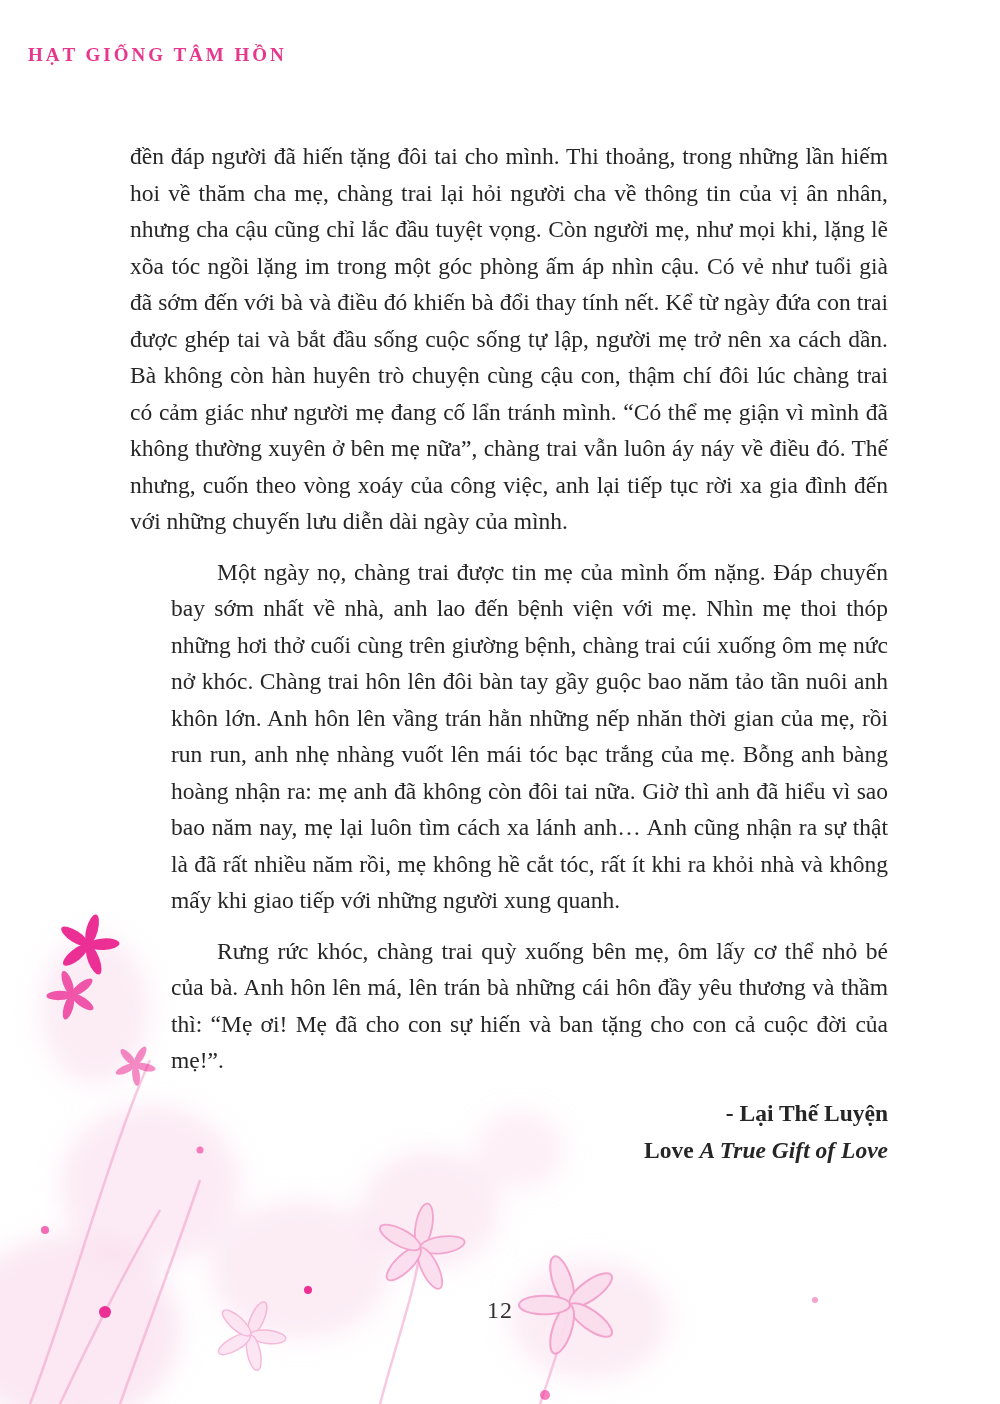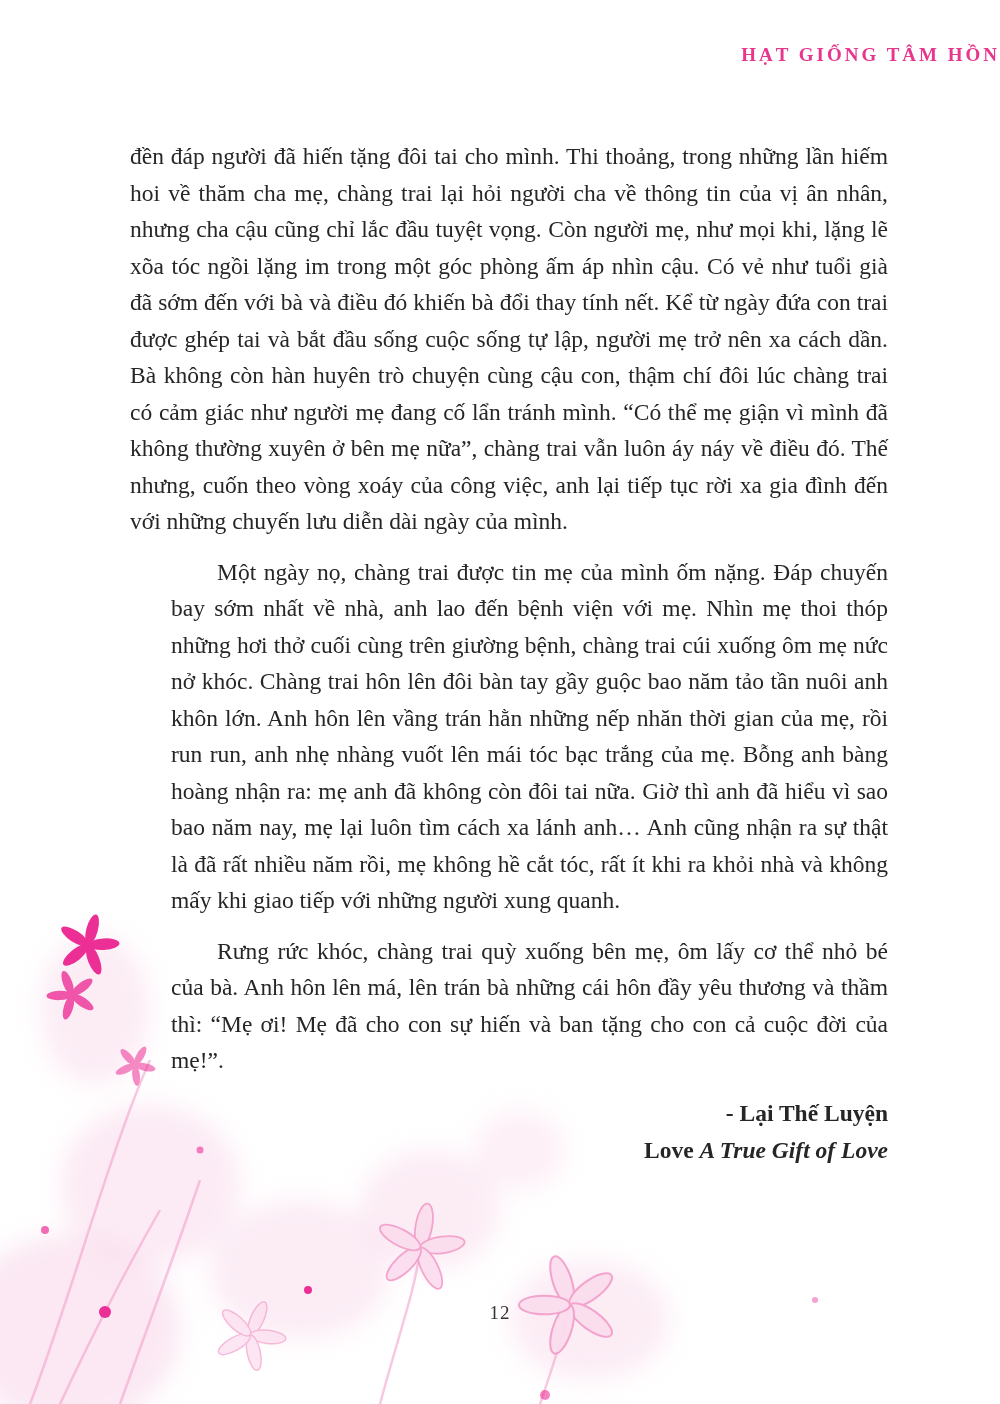--- a/index.html
+++ b/index.html
@@ -19,21 +19,21 @@
     position:relative;overflow:hidden;
     font-family:"Liberation Serif", serif;
     color:var(--text);
   }
   .page{position:absolute;inset:0;}
   .deco{
     position:absolute;left:0;top:0;z-index:0;pointer-events:none;
   }
   .page-header{
     position:absolute;top:44px;left:0;right:0;
-    text-align:right;z-index:1;
+    text-align:left;z-index:1;padding-left:28px;
   }
   .page-header .title{
     margin:0;
     font-size:19px;
     font-weight:700;
     letter-spacing:3px;
     color:var(--accent);
     font-family:"Liberation Serif", serif;
   }
   .page-body{
@@ -51,21 +51,21 @@
     font-size:23.5px;line-height:37px;
   }
   .attribution .author{font-weight:700;text-align:right;}
   .attribution .source{font-weight:700;}
   .attribution .source em{font-style:italic;}
   .page-footer{
     position:absolute;bottom:80px;left:0;right:0;
     text-align:center;z-index:1;
   }
   .page-number{
-    font-size:19px;color:#333333;letter-spacing:1px;
+    font-size:24px;color:#333333;letter-spacing:1px;
   }
   
   .wash{fill:var(--flower-wash);}
   .stems path{stroke:var(--flower-soft);}
   .bright{fill:var(--flower-strong);}
   .pale{fill:var(--flower-pale);stroke:var(--flower-soft);stroke-width:1.2px;}
   .dots{fill:var(--flower-strong);}
 </style>
 </head>
 <body>

